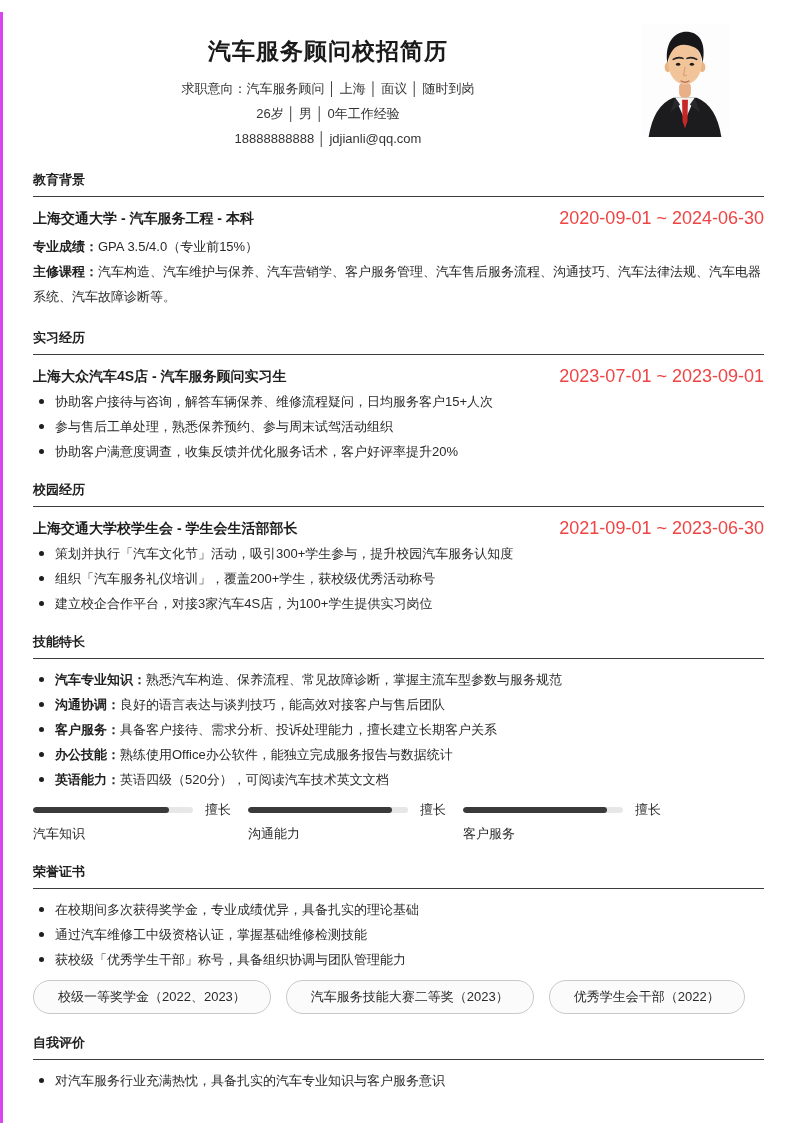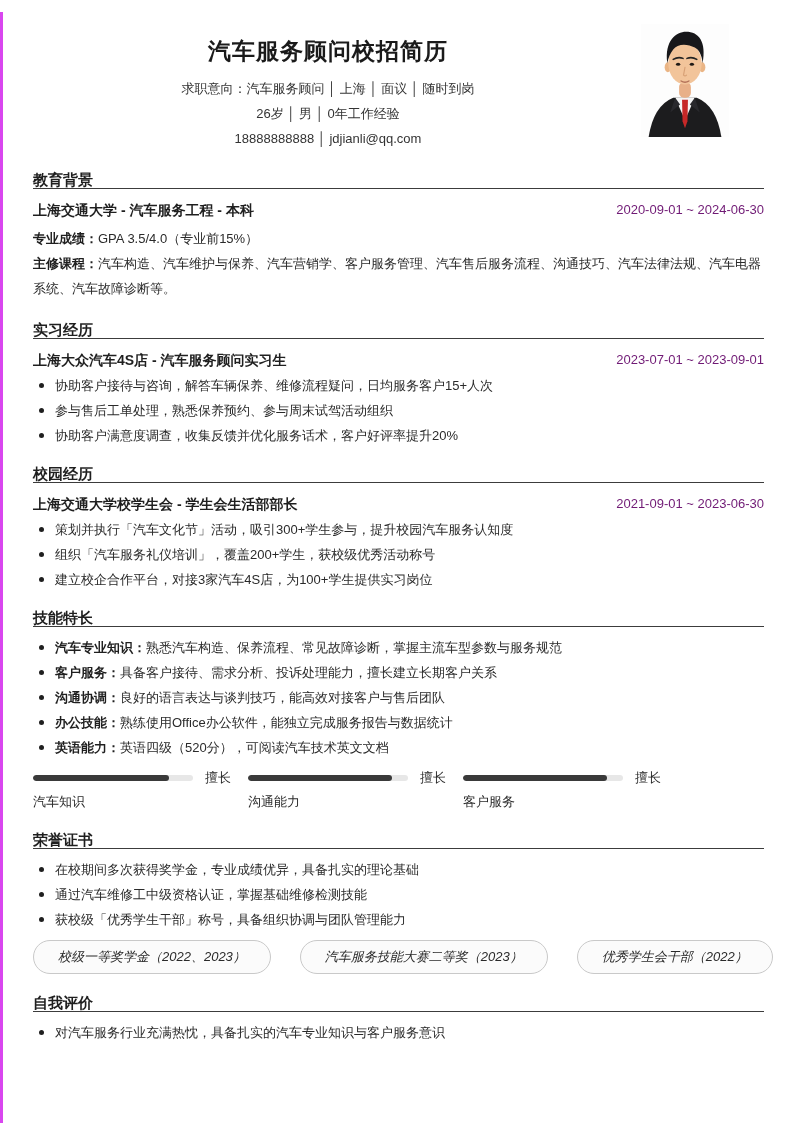--- a/index.html
+++ b/index.html
@@ -17,47 +17,47 @@
   .header { position: relative; padding-top: 24px; min-height: 128px; }
   .header-text { width: 590px; text-align: center; }
   .page-title { font-size: 23px; line-height: 30px; font-weight: bold; color: #1a1a1a; margin: 0 0 10px 0; letter-spacing: 1px; }
   .info-line { font-size: 13px; line-height: 25px; color: #333333; }
   .photo { position: absolute; top: 12px; right: 34px; width: 90px; height: 113px; }
   .photo svg { display: block; width: 100%; height: 100%; }
 
   
   .section { margin-top: 20px; }
   .sec-title {
-    font-size: 15px; line-height: 17px; font-weight: bold; color: #1f1f1f;
-    margin: 0 0 11px 0; padding-bottom: 0; border-bottom: 1px solid #3c3c3c;
+    font-size: 13px; line-height: 17px; font-weight: bold; color: #1f1f1f;
+    margin: 0 0 11px 0; padding-bottom: 8px; border-bottom: 1px solid #3c3c3c;
   }
 
   .entry-head { display: flex; justify-content: space-between; align-items: flex-end; margin-bottom: 6px; }
   .entry-org { font-size: 14px; font-weight: bold; color: #1f1f1f; line-height: 20px; }
-  .entry-date { font-size: 13px; color: #701a75; line-height: 20px; }
+  .entry-date { font-size: 18px; color: #ef4444; line-height: 20px; }
 
   .kv-row { font-size: 13px; line-height: 25px; color: #2a2a2a; }
   .kv-label { font-weight: bold; color: #1f1f1f; }
 
   ul.bullets { list-style: none; margin: 0; padding: 0; }
   ul.bullets li { position: relative; padding-left: 22px; font-size: 13px; line-height: 19px; margin-bottom: 6px; color: #2a2a2a; }
   .bullet-dot { position: absolute; left: 6px; top: 7px; width: 5px; height: 5px; border-radius: 50%; background: #1f1f1f; }
   .bullet-label { font-weight: bold; color: #1f1f1f; }
 
   
   .bars { display: flex; margin-top: 14px; }
   .bar-col { flex: 0 0 215px; }
   .bar-row { display: flex; align-items: center; height: 13px; }
   .bar-track { width: 160px; height: 6px; background: #e7e7e7; border-radius: 3px; overflow: hidden; }
   .bar-fill { height: 100%; background: #3a3a3a; border-radius: 3px; }
   .bar-level { font-size: 13px; color: #2a2a2a; margin-left: 12px; white-space: nowrap; }
   .bar-name { font-size: 13px; color: #2a2a2a; margin-top: 9px; }
 
   
-  .badges { display: flex; gap: 29px; margin-top: 11px; font-style: italic; }
+  .badges { display: flex; gap: 15px; margin-top: 11px; }
   .badge {
     display: inline-block; padding: 7px 24px; font-size: 13px; color: #2a2a2a;
     border: 1px solid #c9c9c9; border-radius: 17px; background: #fbfbfb; white-space: nowrap;
   }
 </style>
 </head>
 <body>
 
 <div class="page">
   <div class="content">
@@ -150,23 +150,23 @@
           <li><span class="bullet-dot"></span><span>建立校企合作平台，对接3家汽车4S店，为100+学生提供实习岗位</span></li>
         </ul>
     </section>
 
     <section class="section">
       <h2 class="sec-title">技能特长</h2>
       <ul class="bullets">
 
           <li><span class="bullet-dot"></span><span class="bullet-label">汽车专业知识：</span><span>熟悉汽车构造、保养流程、常见故障诊断，掌握主流车型参数与服务规范</span></li>
 
+          <li><span class="bullet-dot"></span><span class="bullet-label">沟通协调：</span><span>良好的语言表达与谈判技巧，能高效对接客户与售后团队</span></li>
+
           <li><span class="bullet-dot"></span><span class="bullet-label">客户服务：</span><span>具备客户接待、需求分析、投诉处理能力，擅长建立长期客户关系</span></li>
-
-          <li><span class="bullet-dot"></span><span class="bullet-label">沟通协调：</span><span>良好的语言表达与谈判技巧，能高效对接客户与售后团队</span></li>
 
           <li><span class="bullet-dot"></span><span class="bullet-label">办公技能：</span><span>熟练使用Office办公软件，能独立完成服务报告与数据统计</span></li>
 
           <li><span class="bullet-dot"></span><span class="bullet-label">英语能力：</span><span>英语四级（520分），可阅读汽车技术英文文档</span></li>
         </ul>
       <div class="bars">
 
           <div class="bar-col">
             <div class="bar-row">
               <div class="bar-track">

